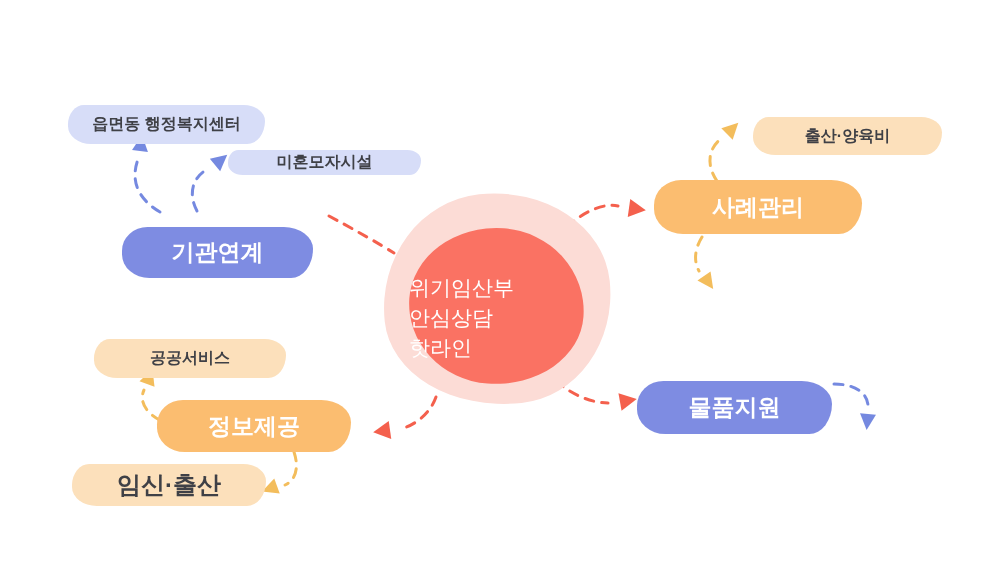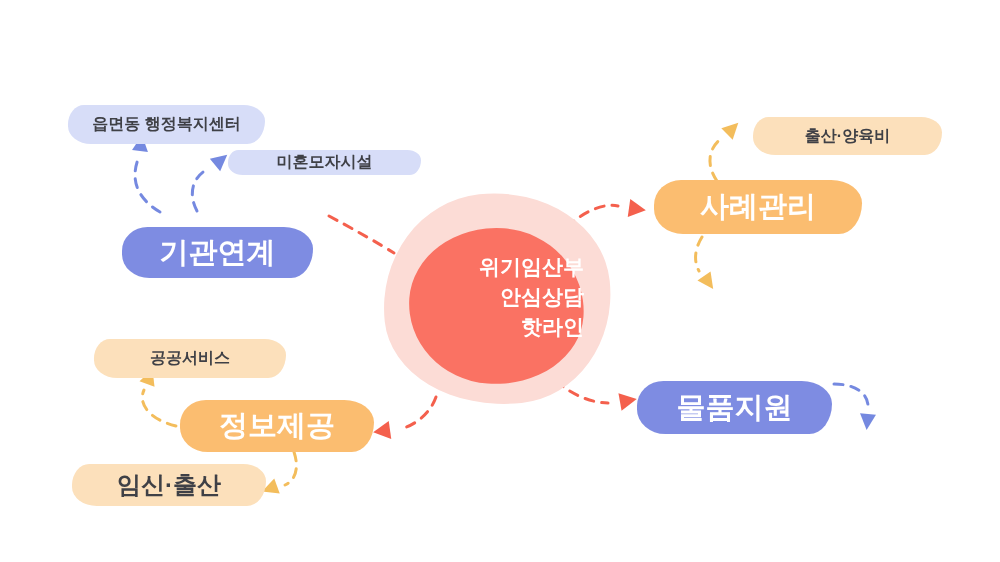--- a/index.html
+++ b/index.html
@@ -32,41 +32,41 @@
     white-space:nowrap;
   }
   .leaf{
     font-size:16px;font-weight:600;color:var(--text-dark);
     border-radius:18px 24px 20px 26px / 22px 18px 26px 20px;
   }
   .leaf.big{font-size:24px;}
   .leaf.blue{background:var(--leaf-blue);}
   .leaf.orange{background:var(--leaf-orange);}
   .cat{
-    font-size:29px;font-weight:bold;color:#fff;
+    font-size:23px;font-weight:bold;color:#fff;
     border-radius:28px 32px 24px 30px / 26px 24px 32px 26px;
   }
   .cat.blue{background:var(--category-blue);margin-top:16px;}
   .cat.orange{background:var(--category-orange);}
   .halo{
     position:absolute;left:383px;top:193px;width:228px;height:212px;
     background:var(--center-halo);
     border-radius:47% 53% 44% 56% / 55% 47% 53% 45%;
     transform:rotate(-6deg);
   }
   .core{
     position:absolute;left:409px;top:228px;width:175px;height:156px;
     background:var(--center-red);
     border-radius:51% 49% 52% 48% / 49% 53% 47% 51%;
     transform:rotate(4deg);
   }
   .center-text{
-    position:absolute;left:409px;top:219px;width:175px;height:156px;
-    display:flex;flex-direction:column;align-items:flex-end;justify-content:center;
-    color:#fff;font-size:21px;font-weight:bold;line-height:30px;
+    position:absolute;left:409px;top:240px;width:175px;height:156px;
+    display:flex;flex-direction:column;align-items:flex-start;justify-content:center;
+    color:#fff;font-size:21px;font-weight:normal;line-height:30px;
     text-align:center;
   }
   .dash{fill:none;stroke-width:3;stroke-linecap:round;stroke-dasharray:9 8;}
   .dash.red{stroke:var(--arrow-red);}
   .dash.blue{stroke:var(--arrow-blue);}
   .dash.orange{stroke:var(--arrow-orange);}
   .head.red{fill:var(--arrow-red);}
   .head.blue{fill:var(--arrow-blue);}
   .head.orange{fill:var(--arrow-orange);}
 </style>
@@ -136,18 +136,18 @@
   </div>
 
   <div class="pill leaf blue" style="left:68px;top:105px;width:197px;height:39px;">읍면동 행정복지센터</div>
   <div class="pill leaf blue" style="left:228px;top:150px;width:193px;height:25px;">미혼모자시설</div>
   <div class="pill cat blue" style="left:122px;top:211px;width:191px;height:51px;">기관연계</div>
 
   <div class="pill leaf orange" style="left:753px;top:117px;width:189px;height:38px;">출산·양육비</div>
   <div class="pill cat orange" style="left:654px;top:180px;width:208px;height:54px;">사례관리</div>
 
   <div class="pill leaf orange" style="left:94px;top:339px;width:192px;height:39px;">공공서비스</div>
-  <div class="pill cat orange" style="left:180px;top:400px;width:194px;height:52px;">정보제공</div>
+  <div class="pill cat orange" style="left:157px;top:400px;width:194px;height:52px;">정보제공</div>
   <div class="pill leaf orange big" style="left:72px;top:464px;width:194px;height:42px;">임신·출산</div>
 
   <div class="pill cat blue" style="left:637px;top:365px;width:195px;height:53px;text-align:right;">물품지원</div>
 
 </div>
 
 </body></html>

